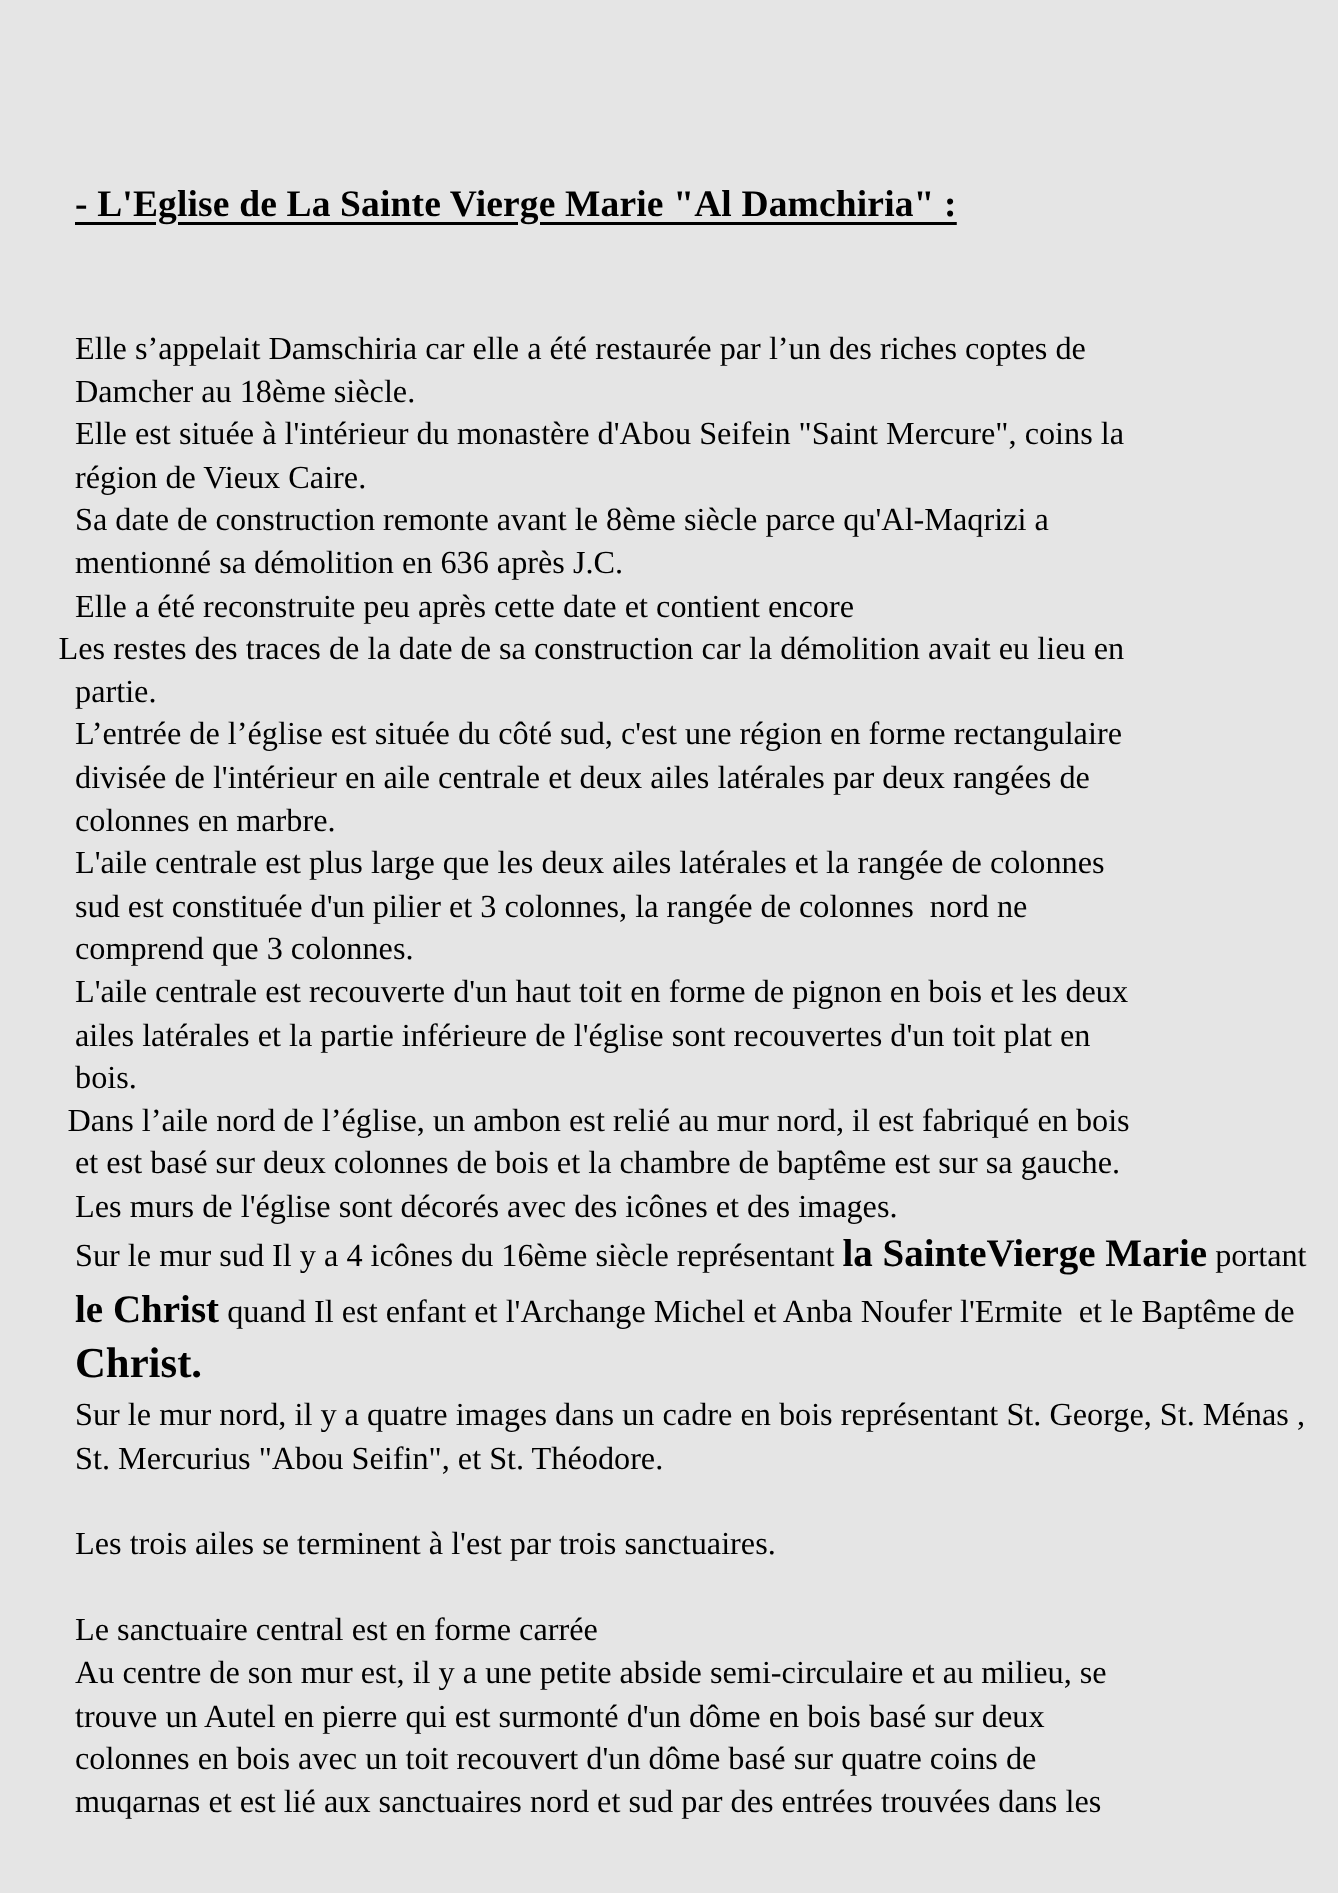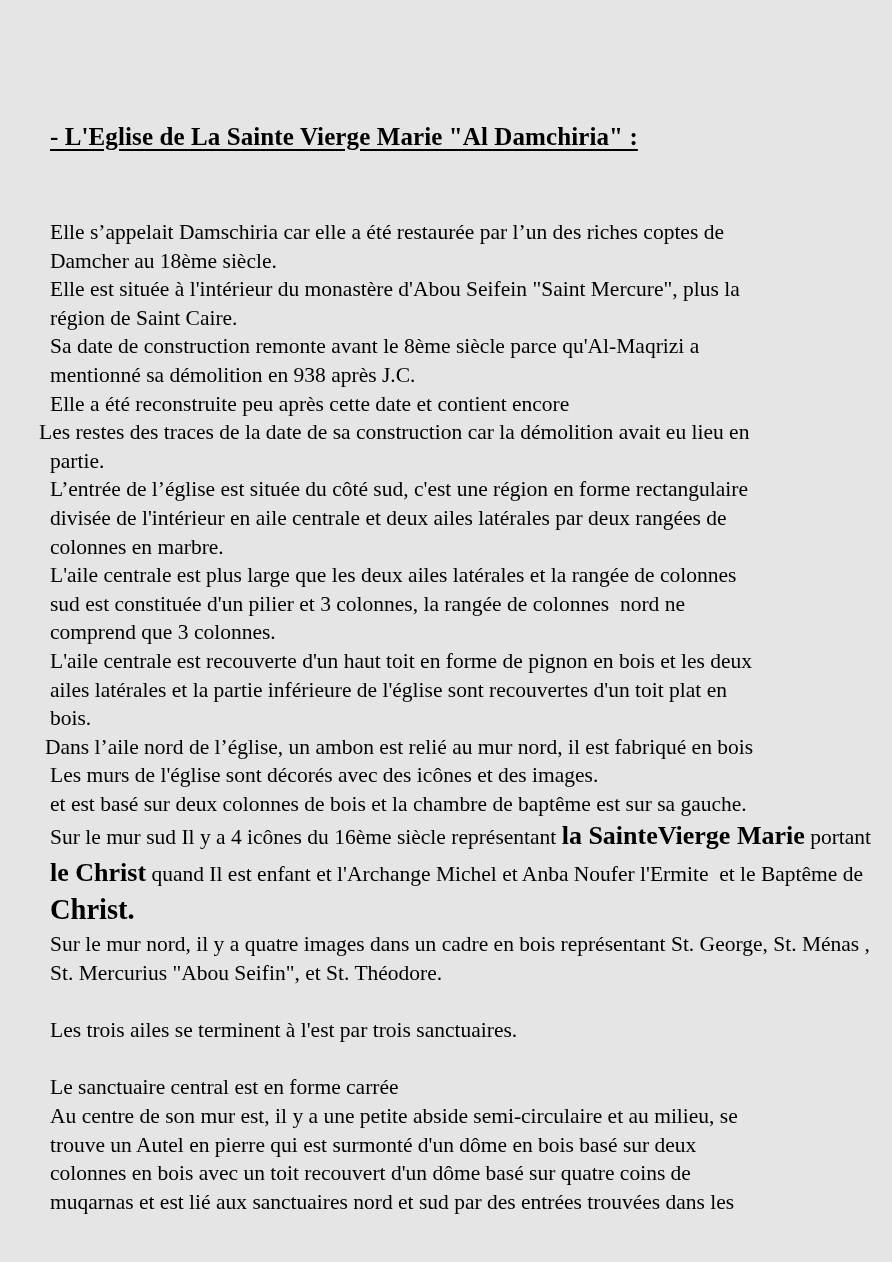--- a/index.html
+++ b/index.html
@@ -79,39 +79,39 @@
 <body>
 
 <div class="page">
 
   <h1 class="doc-title">- L'Eglise de La Sainte Vierge Marie "Al Damchiria" :</h1>
 
   <div class="body-block">
 
     <div class="line">Elle s’appelait Damschiria car elle a été restaurée par l’un des riches coptes de</div>
     <div class="line">Damcher au 18ème siècle.</div>
-    <div class="line">Elle est située à l'intérieur du monastère d'Abou Seifein "Saint Mercure", plus la</div>
-    <div class="line">région de Saint Caire.</div>
+    <div class="line">Elle est située à l'intérieur du monastère d'Abou Seifein "Saint Mercure", coins la</div>
+    <div class="line">région de Vieux Caire.</div>
     <div class="line">Sa date de construction remonte avant le 8ème siècle parce qu'Al-Maqrizi a</div>
-    <div class="line">mentionné sa démolition en 938 après J.C.</div>
+    <div class="line">mentionné sa démolition en 636 après J.C.</div>
     <div class="line">Elle a été reconstruite peu après cette date et contient encore</div>
     <div class="line indent-less">Les restes des traces de la date de sa construction car la démolition avait eu lieu en</div>
     <div class="line">partie.</div>
     <div class="line">L’entrée de l’église est située du côté sud, c'est une région en forme rectangulaire</div>
     <div class="line">divisée de l'intérieur en aile centrale et deux ailes latérales par deux rangées de</div>
     <div class="line">colonnes en marbre.</div>
     <div class="line">L'aile centrale est plus large que les deux ailes latérales et la rangée de colonnes</div>
     <div class="line">sud est constituée d'un pilier et 3 colonnes, la rangée de colonnes  nord ne</div>
     <div class="line">comprend que 3 colonnes.</div>
     <div class="line">L'aile centrale est recouverte d'un haut toit en forme de pignon en bois et les deux</div>
     <div class="line">ailes latérales et la partie inférieure de l'église sont recouvertes d'un toit plat en</div>
     <div class="line">bois.</div>
     <div class="line indent-mid">Dans l’aile nord de l’église, un ambon est relié au mur nord, il est fabriqué en bois</div>
+    <div class="line">et est basé sur deux colonnes de bois et la chambre de baptême est sur sa gauche.</div>
     <div class="line">Les murs de l'église sont décorés avec des icônes et des images.</div>
-    <div class="line">et est basé sur deux colonnes de bois et la chambre de baptême est sur sa gauche.</div>
 
     <div class="line tall"><span>Sur le mur sud Il y a 4 icônes du 16ème siècle représentant </span><span class="big-b">la SainteVierge Marie</span><span> portant </span><span class="big-b">le Christ</span><span> quand Il est enfant et </span><span class="b">l'Archange Michel</span><span> et Anba Noufer l'Ermite  et le Baptême de </span><span class="bigger-b">Christ.</span></div>
 
     <div class="line"><span>Sur le mur nord, il y a quatre images dans un cadre en bois représentant </span><span class="b">St. George, St. Ménas , St. Mercurius "Abou Seifin", et St. Théodore.</span></div>
 
     <div class="line blank"></div>
 
     <div class="line b">Les trois ailes se terminent à l'est par trois sanctuaires.</div>
 
     <div class="line blank"></div>

